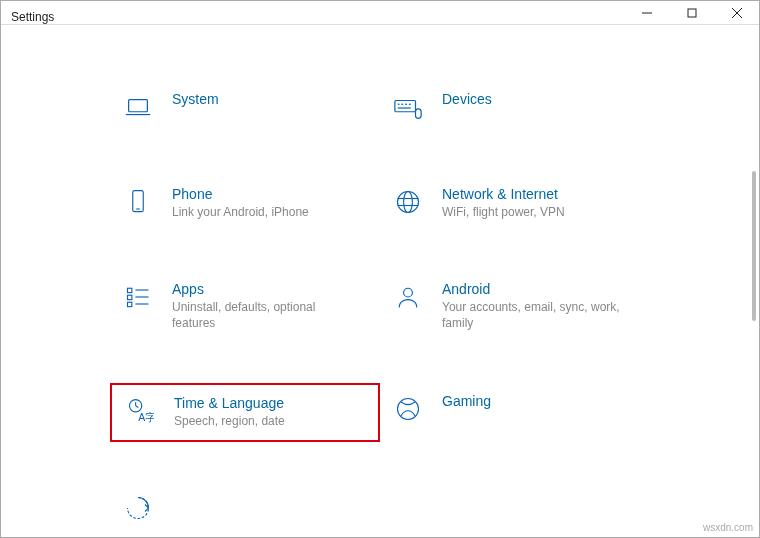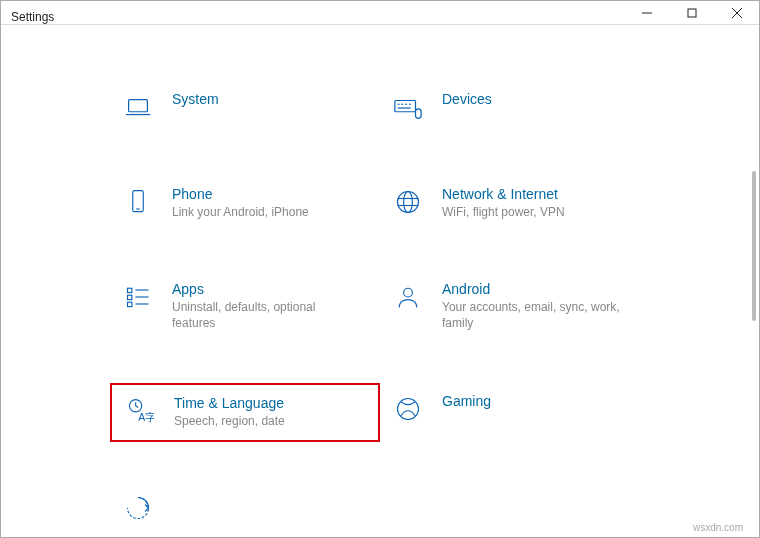--- a/index.html
+++ b/index.html
@@ -70,21 +70,21 @@
     .card .desc { font-size: 12px; color: #888; line-height: 1.35; }
     .scrollbar {
       position: absolute;
       right: 3px; top: 170px;
       width: 4px; height: 150px;
       background: #bbb;
       border-radius: 2px;
     }
     .watermark {
       position: absolute;
-      right: 16px; bottom: 4px;
+      right: 6px; bottom: 4px;
       font-size: 10px;
       color: #aaa;
       font-family: Arial, sans-serif;
     }
   </style>
 </head>
 <body>
 
 <div class="titlebar">
   <span class="title">Settings</span>

